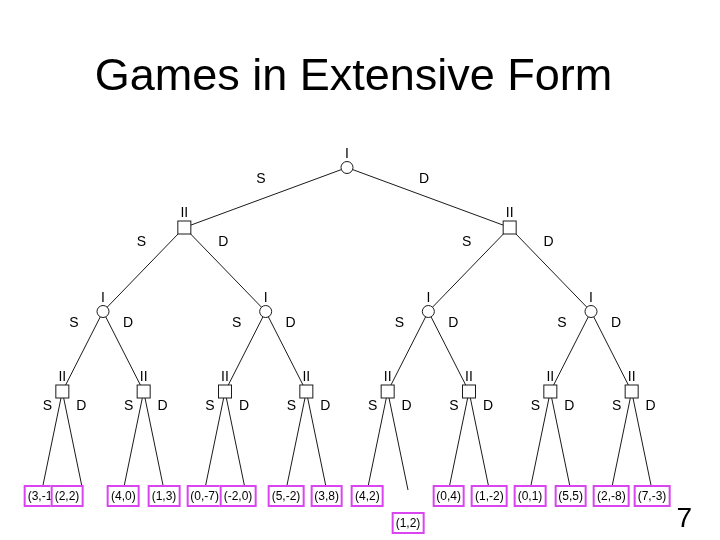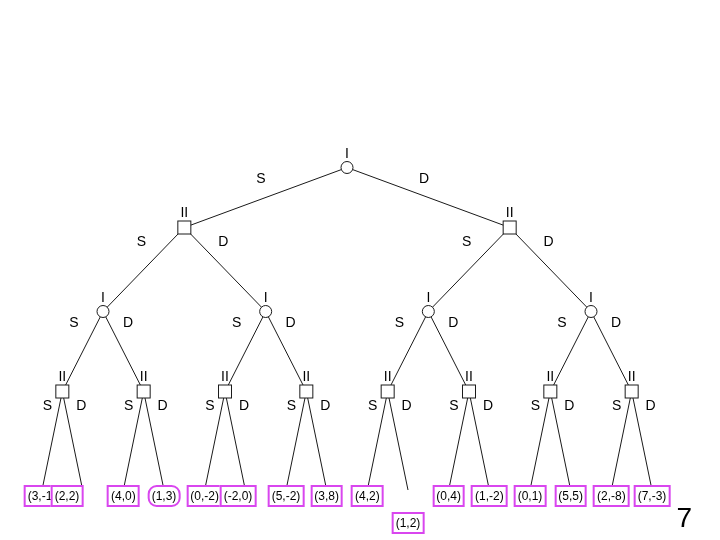--- a/index.html
+++ b/index.html
@@ -23,20 +23,21 @@
     font-size:12px;line-height:16px;padding:1px 2px;white-space:nowrap;
   }
   .page-number{
     position:absolute;top:503px;right:28px;font-size:28px;line-height:30px;color:#000;
   }
 </style>
 </head>
 <body>
 
 <div class="slide">
+  <div class="title">Games in Extensive Form</div>
   <svg class="tree-svg" id="tree" width="720" height="540">
       <line x1="347" y1="167.5" x2="184.33333333333331" y2="227.5"></line>
       <line x1="347" y1="167.5" x2="509.66666666666663" y2="227.5"></line>
       <line x1="184.33333333333331" y1="227.5" x2="103" y2="311.5"></line>
       <line x1="184.33333333333331" y1="227.5" x2="265.66666666666663" y2="311.5"></line>
       <line x1="509.66666666666663" y1="227.5" x2="428.3333333333333" y2="311.5"></line>
       <line x1="509.66666666666663" y1="227.5" x2="591" y2="311.5"></line>
       <line x1="103" y1="311.5" x2="62.33333333333333" y2="391.5"></line>
       <line x1="103" y1="311.5" x2="143.66666666666666" y2="391.5"></line>
       <line x1="265.66666666666663" y1="311.5" x2="225" y2="391.5"></line>
@@ -119,22 +120,22 @@
       <text x="569.3333333333333" y="409.5" class="edge-label">D</text>
       <rect x="625.1666666666666" y="385" width="13" height="13" class="node-shape"></rect>
       <text x="631.6666666666666" y="381" class="node-label">II</text>
       <text x="616.6666666666666" y="409.5" class="edge-label">S</text>
       <text x="650.6666666666666" y="409.5" class="edge-label">D</text>
     </svg>
   <div id="leaves">
       <div class="leaf" style="left: 42px;">(3,-1)</div>
       <div class="leaf" style="left: 67px;">(2,2)</div>
       <div class="leaf" style="left: 123.333px;">(4,0)</div>
-      <div class="leaf" style="left: 164px; border-radius: 9px;">(1,3)</div>
-      <div class="leaf" style="left: 204.667px;">(0,-2)</div>
+      <div class="leaf" style="left: 164px;">(1,3)</div>
+      <div class="leaf" style="left: 204.667px;">(0,-7)</div>
       <div class="leaf" style="left: 238px;">(-2,0)</div>
       <div class="leaf" style="left: 286px;">(5,-2)</div>
       <div class="leaf" style="left: 326.667px;">(3,8)</div>
       <div class="leaf" style="left: 367.333px;">(4,2)</div>
       <div class="leaf" style="left: 408px; margin-top: 27px;">(1,2)</div>
       <div class="leaf" style="left: 448.667px;">(0,4)</div>
       <div class="leaf" style="left: 489.333px;">(1,-2)</div>
       <div class="leaf" style="left: 530px;">(0,1)</div>
       <div class="leaf" style="left: 570.667px;">(5,5)</div>
       <div class="leaf" style="left: 611.333px;">(2,-8)</div>

